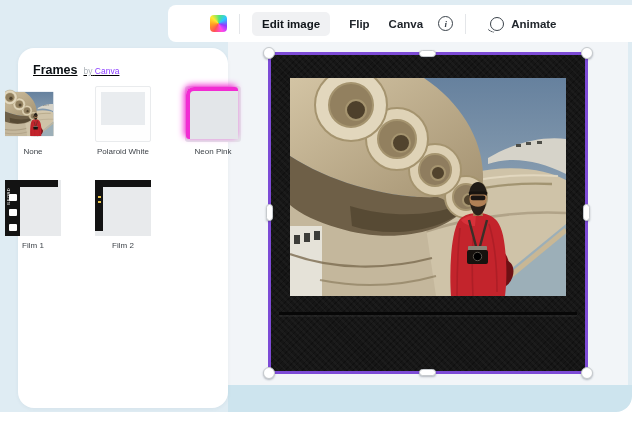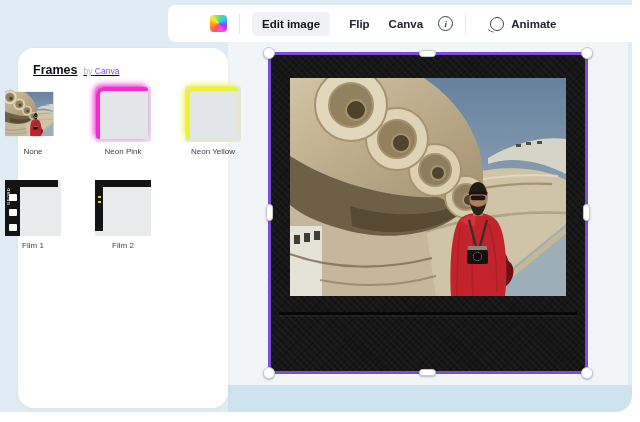--- a/index.html
+++ b/index.html
@@ -227,37 +227,37 @@
         <div class="thumb thumb-photo">
           <svg viewBox="29 0 218 218" preserveAspectRatio="xMidYMid slice">
               <use href="#photo-art"></use>
             </svg>
         </div>
         <div class="cell-label">None</div>
       </div>
 
 
 
+      <div class="cell">
+        <div class="thumb pol-white">
+            <div class="ph"></div>
+          </div>
+        <div class="cell-label">Polaroid White</div>
+      </div>
 
 
 
       <div class="cell">
         <div class="thumb neon" style="--nc:var(--neon-pink,#f22bd3)">
             <div class="edge"></div>
           </div>
         <div class="cell-label">Neon Pink</div>
       </div>
 
 
-      <div class="cell">
-        <div class="thumb neon" style="--nc:var(--neon-yellow,#eef139)">
-            <div class="edge"></div>
-          </div>
-        <div class="cell-label">Neon Yellow</div>
-      </div>
 
       <div class="cell">
         <div class="thumb film film1">
           <div class="topbar"></div>
             <div class="strip"></div>
           <span class="film-brand">ILFORD</span>
           <div class="hole" style="top:14px"></div>
             <div class="hole" style="top:29px"></div>
             <div class="hole" style="top:44px"></div>
         </div>

